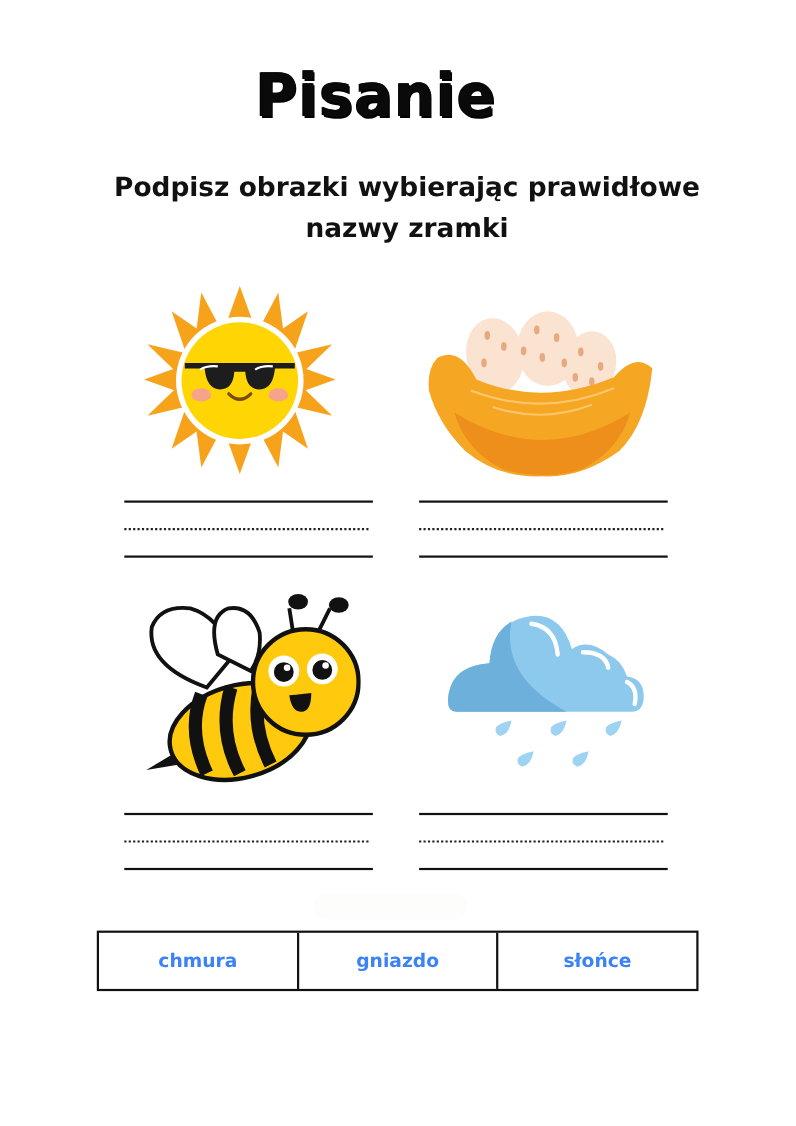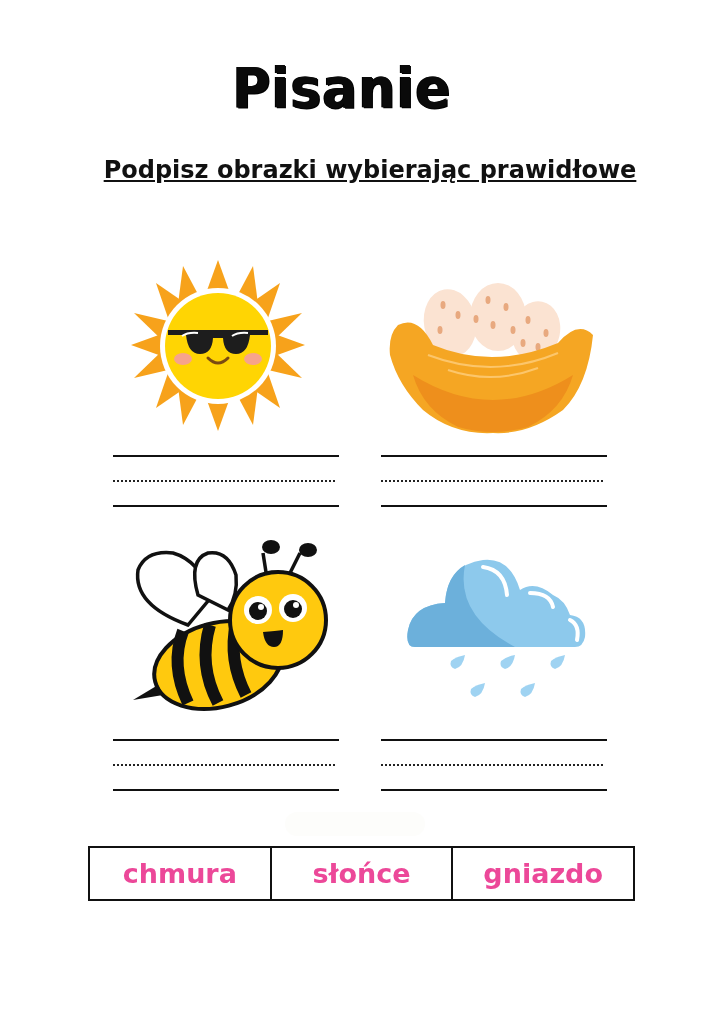--- a/index.html
+++ b/index.html
@@ -4,45 +4,46 @@
 <style>
   html, body { margin: 0; padding: 0; background: #ffffff; }
   body { width: 724px; height: 1024px; position: relative; overflow: hidden; font-family: "Liberation Sans", sans-serif; color: #111; }
   .title {
     position: absolute; left: 0; width: 724px; top: 58px; text-align: center;
     font-family: "DejaVu Sans", sans-serif; font-weight: 900; font-size: 52px; letter-spacing: 1px;
     color: #0a0a0a; transform: scaleY(1.05) translateX(-20px); text-shadow: 1px 1px 0 #000, -1px 0 0 #000;
   }
   .instruction {
     position: absolute; left: 60px; width: 620px; top: 152px; text-align: center;
-    font-family: "DejaVu Sans", sans-serif; font-weight: bold; font-size: 24px; line-height: 37px; color: #111; text-decoration: underline;
+    font-family: "DejaVu Sans", sans-serif; font-weight: bold; font-size: 24px; line-height: 37px; color: #111;
   }
   .pic { position: absolute; }
   .lines { position: absolute; width: 226px; }
   .lines .solid { position: absolute; left: 0; width: 226px; height: 2px; background: #111; }
   .lines .dotted { position: absolute; left: 0; width: 222px; border-top: 2px dotted #222; }
   .word-table {
     position: absolute; left: 88px; top: 846px; width: 547px; height: 55px;
     border: 2px solid #111; box-sizing: border-box; display: flex;
   }
   .word-cell {
     flex: 1; display: flex; align-items: center; justify-content: center;
-    font-family: "DejaVu Sans", sans-serif; font-weight: bold; font-size: 27px; color: #ec4899;
+    font-family: "DejaVu Sans", sans-serif; font-weight: bold; font-size: 17px; color: #3b82f6;
     border-right: 2px solid #111;
   }
   .word-cell:last-child { border-right: none; }
   .ghost { position: absolute; left: 285px; top: 812px; width: 140px; height: 24px; border-radius: 12px; background: #fdfdfb; }
 </style>
 </head>
 <body>
 
 <div class="title">Pisanie</div>
 
 <div class="instruction">
   <div>Podpisz obrazki wybierając prawidłowe</div>
+  <div>nazwy zramki</div>
 </div>
 
 <div class="pic" style="left:128px; top:258px; width:180px; height:175px;">
   <svg width="180" height="175" viewBox="0 0 180 175">
     <g fill="#F7A21B">
       <polygon points="90,2 103,38 77,38"></polygon>
       <polygon points="90,173 103,137 77,137"></polygon>
       <polygon points="3,87 39,74 39,100"></polygon>
       <polygon points="177,87 141,74 141,100"></polygon>
       <polygon points="28,25 57,45 40,60"></polygon>
@@ -154,15 +155,15 @@
 <div class="lines" style="left:381px; top:739px;">
   <div class="solid" style="top:0;"></div>
   <div class="dotted" style="top:25px;"></div>
   <div class="solid" style="top:50px;"></div>
 </div>
 
 <div class="ghost"></div>
 
 <div class="word-table">
   <div class="word-cell">chmura</div>
+  <div class="word-cell">gniazdo</div>
   <div class="word-cell">słońce</div>
-  <div class="word-cell">gniazdo</div>
 </div>
 
 </body></html>

